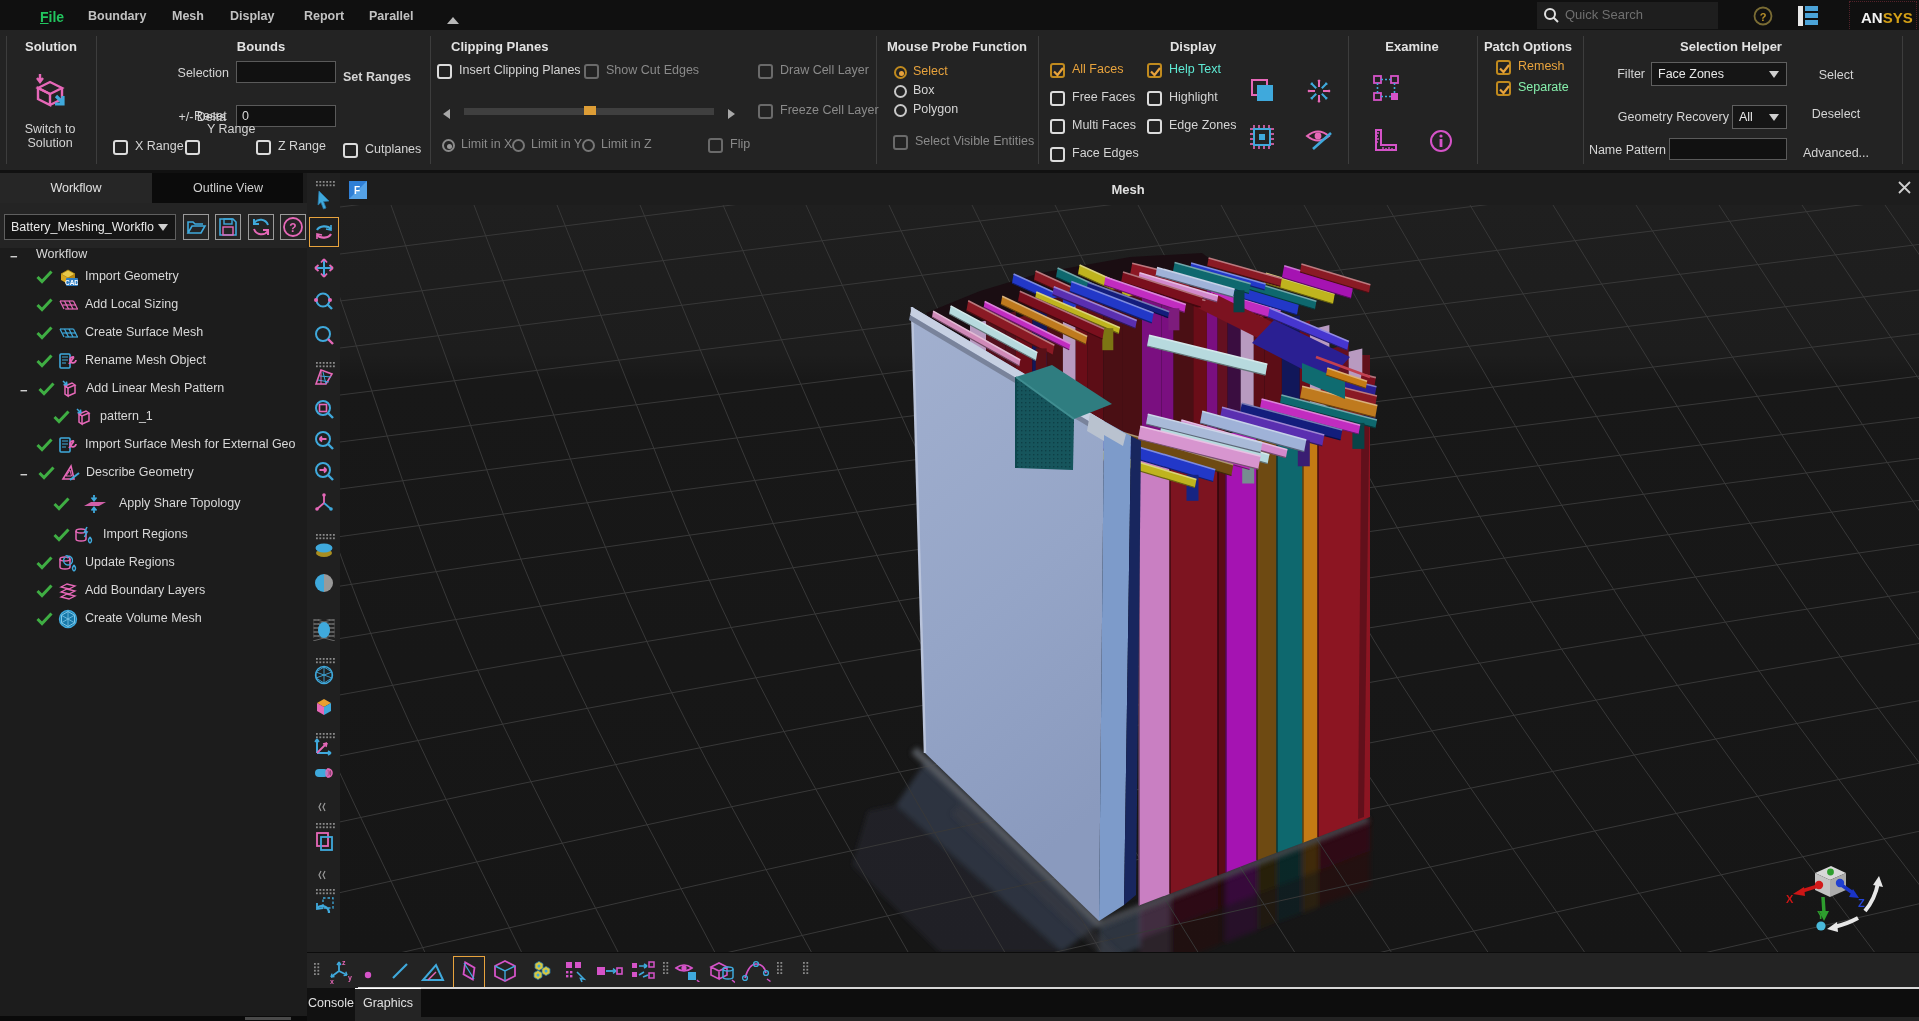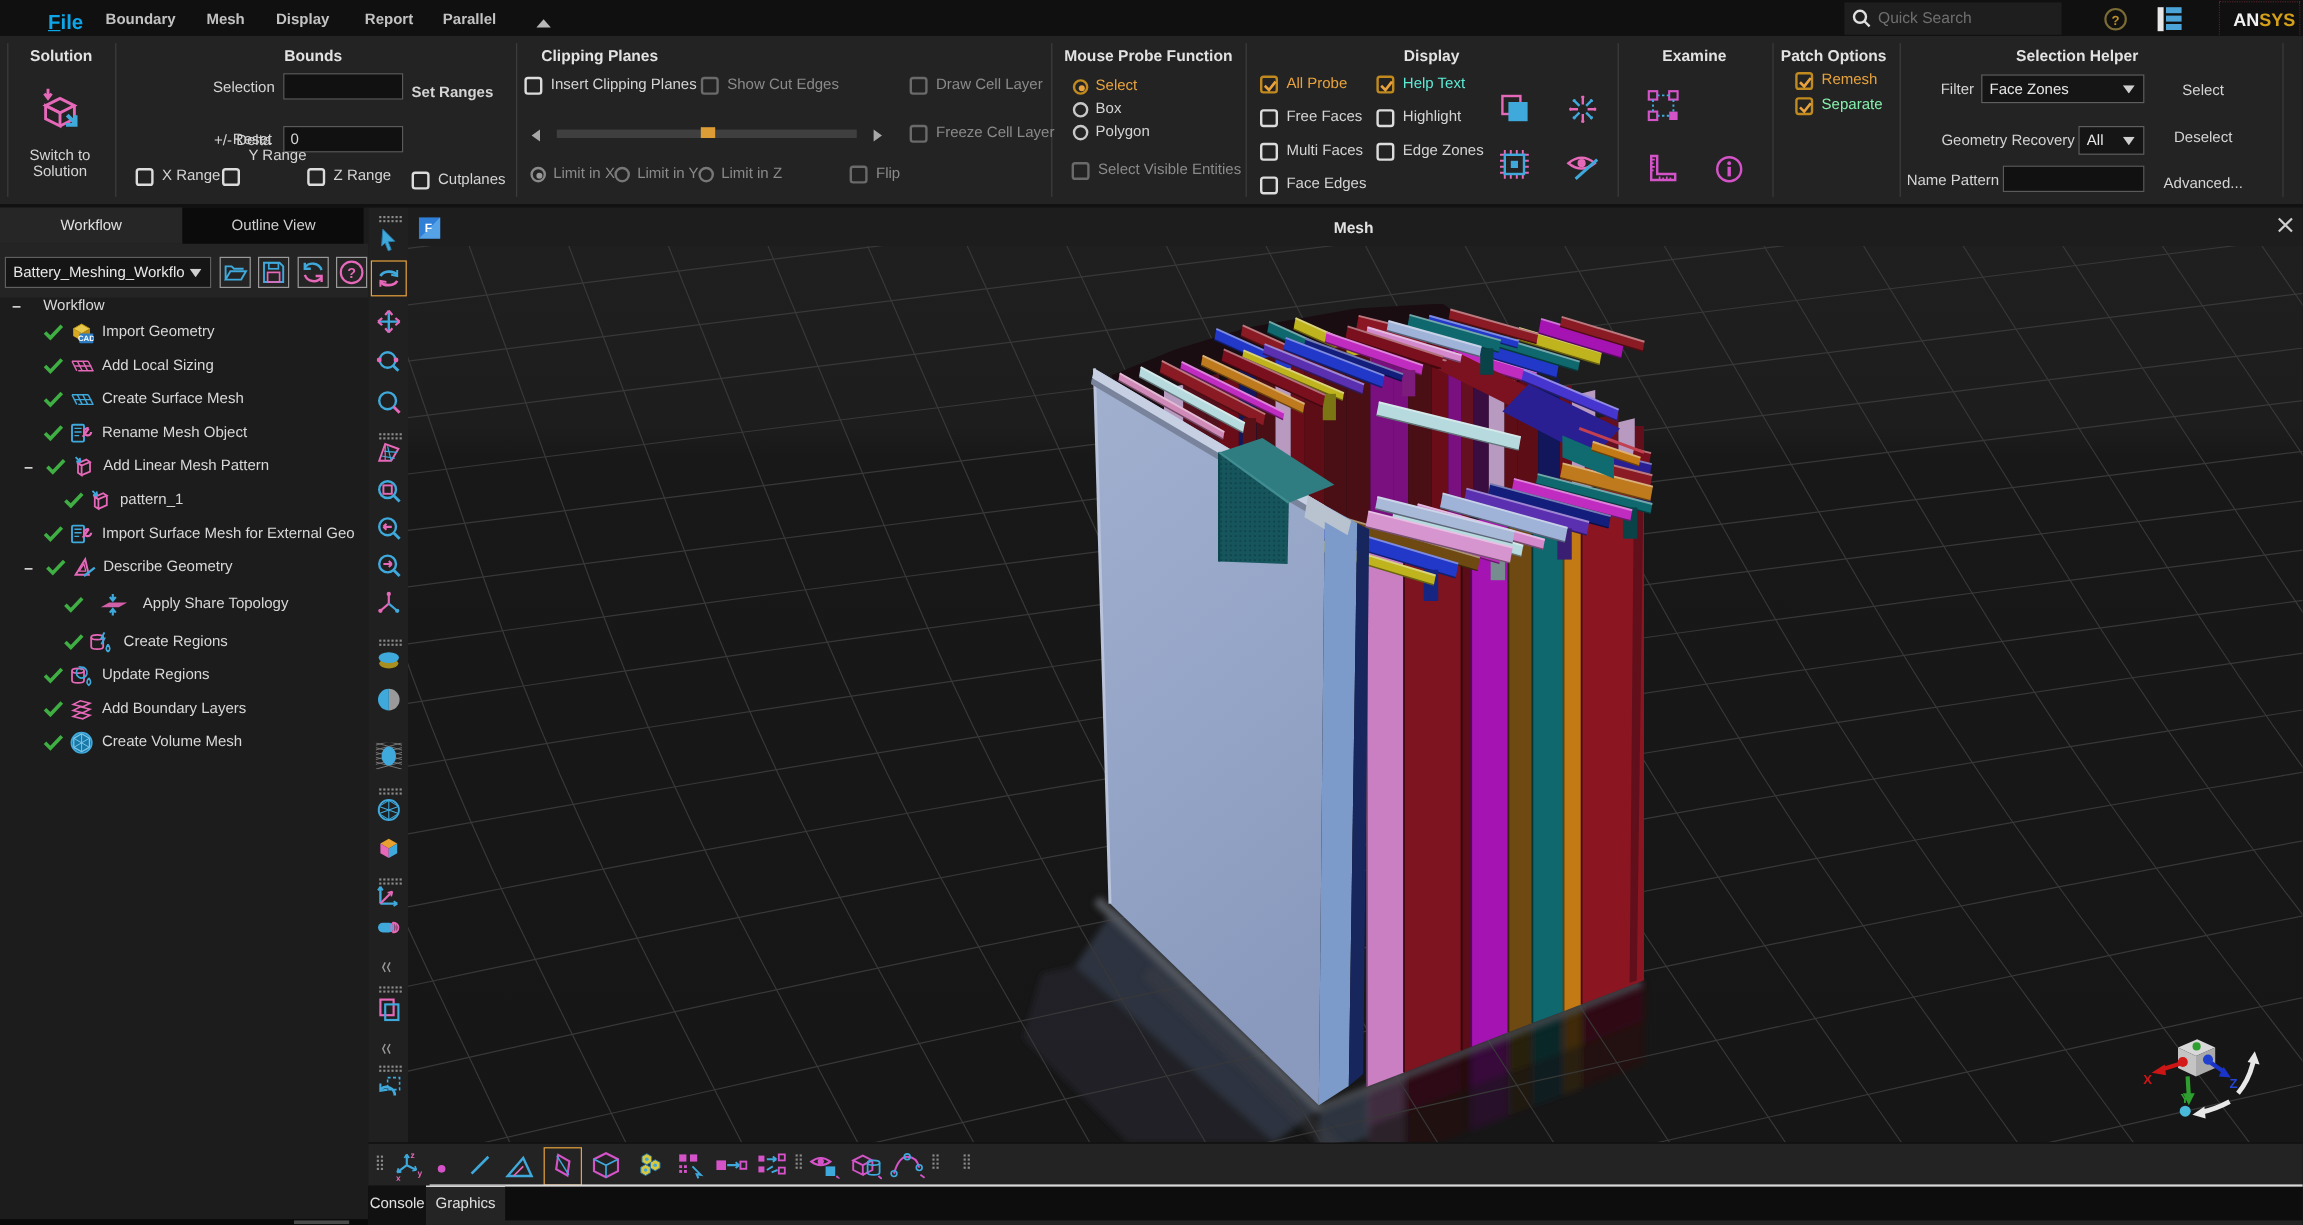--- a/index.html
+++ b/index.html
@@ -1,19 +1,19 @@
 <!DOCTYPE html>
 <html><head><meta charset="utf-8"><title>Fluent Meshing</title>
 <style>
 * { margin:0; padding:0; }
 body { font-family: "Liberation Sans", sans-serif; background:#191919; width:1919px; height:1021px; overflow:hidden; position:relative; }
 </style></head>
 <body>
 <div style="position:absolute;left:0px;top:0px;width:1919px;height:30px;background:#101010;"></div>
-<div style="position:absolute;left:30px;top:9px;font-size:17px;color:#0ea5e9;font-weight:bold;white-space:nowrap;line-height:1.15;padding-left:10px;"><span style="text-decoration:underline">F</span>ile</div>
+<div style="position:absolute;left:30px;top:9px;font-size:14px;color:#22c55e;font-weight:bold;white-space:nowrap;line-height:1.15;padding-left:10px;"><span style="text-decoration:underline">F</span>ile</div>
 <div style="position:absolute;left:88px;top:9px;font-size:12.5px;color:#c2c2c2;font-weight:bold;white-space:nowrap;line-height:1.15;">Boundary</div>
 <div style="position:absolute;left:172px;top:9px;font-size:12.5px;color:#c2c2c2;font-weight:bold;white-space:nowrap;line-height:1.15;">Mesh</div>
 <div style="position:absolute;left:230px;top:9px;font-size:12.5px;color:#c2c2c2;font-weight:bold;white-space:nowrap;line-height:1.15;">Display</div>
 <div style="position:absolute;left:304px;top:9px;font-size:12.5px;color:#c2c2c2;font-weight:bold;white-space:nowrap;line-height:1.15;">Report</div>
 <div style="position:absolute;left:369px;top:9px;font-size:12.5px;color:#c2c2c2;font-weight:bold;white-space:nowrap;line-height:1.15;">Parallel</div>
 <div style="position:absolute;left:446px;top:11px;"><svg width="14" height="9">
       <path d="M1 8 L7 1 L13 8 Z" fill="#b8b8b8"></path>
     </svg></div>
 <div style="position:absolute;left:1537px;top:2px;width:181px;height:27px;background:#1e1e1e;"></div>
 <div style="position:absolute;left:1543px;top:7px;"><svg width="17" height="17">
@@ -107,21 +107,21 @@
 <div style="position:absolute;left:913px;top:83px;font-size:12.5px;color:#d4d4d4;font-weight:normal;white-space:nowrap;line-height:1.15;">Box</div>
 <div style="position:absolute;left:894px;top:104px;width:13px;height:13px;border:2px solid #c8c8c8;border-radius:50%;box-sizing:border-box;"></div>
 <div style="position:absolute;left:913px;top:102px;font-size:12.5px;color:#d4d4d4;font-weight:normal;white-space:nowrap;line-height:1.15;">Polygon</div>
 <div style="position:absolute;left:893px;top:135px;width:15px;height:15px;border:2px solid #6a6a6a;border-radius:3px;box-sizing:border-box;"></div>
 <div style="position:absolute;left:915px;top:134px;font-size:12.5px;color:#8a8a8a;font-weight:normal;white-space:nowrap;line-height:1.15;">Select Visible Entities</div>
 <div style="position:absolute;left:1050px;top:63px;width:15px;height:15px;border:2px solid #c08a1e;border-radius:3px;box-sizing:border-box;">
     <svg width="15" height="15" style="position:absolute;left:-1px;top:-1px">
       <path d="M3 7.5 L6.5 11 L12 4" stroke="#e8a33d" stroke-width="2.2" fill="none"></path>
     </svg>
   </div>
-<div style="position:absolute;left:1072px;top:62px;font-size:12.5px;color:#e8a33d;font-weight:normal;white-space:nowrap;line-height:1.15;">All Probe</div>
+<div style="position:absolute;left:1072px;top:62px;font-size:12.5px;color:#e8a33d;font-weight:normal;white-space:nowrap;line-height:1.15;">All Faces</div>
 <div style="position:absolute;left:1147px;top:63px;width:15px;height:15px;border:2px solid #c08a1e;border-radius:3px;box-sizing:border-box;">
     <svg width="15" height="15" style="position:absolute;left:-1px;top:-1px">
       <path d="M3 7.5 L6.5 11 L12 4" stroke="#e8a33d" stroke-width="2.2" fill="none"></path>
     </svg>
   </div>
 <div style="position:absolute;left:1169px;top:62px;font-size:12.5px;color:#5eead4;font-weight:normal;white-space:nowrap;line-height:1.15;">Help Text</div>
 <div style="position:absolute;left:1050px;top:91px;width:15px;height:15px;border:2px solid #dcdcdc;border-radius:3px;box-sizing:border-box;"></div>
 <div style="position:absolute;left:1072px;top:90px;font-size:12.5px;color:#d4d4d4;font-weight:normal;white-space:nowrap;line-height:1.15;">Free Faces</div>
 <div style="position:absolute;left:1147px;top:91px;width:15px;height:15px;border:2px solid #dcdcdc;border-radius:3px;box-sizing:border-box;"></div>
 <div style="position:absolute;left:1169px;top:90px;font-size:12.5px;color:#d4d4d4;font-weight:normal;white-space:nowrap;line-height:1.15;">Highlight</div>
@@ -349,21 +349,21 @@
 <div style="position:absolute;left:119px;top:496px;font-size:12.5px;color:#d8d8d8;font-weight:normal;white-space:nowrap;line-height:1.15;">Apply Share Topology</div>
 <div style="position:absolute;left:53px;top:528px;"><svg width="17" height="14">
       <path d="M1.5 7 L6 11.5 L15.5 1.5" stroke="#3fae43" stroke-width="3" fill="none"></path>
     </svg></div>
 <div style="position:absolute;left:74px;top:525px;"><svg width="20" height="20" viewBox="0 0 20 20">
 <ellipse cx="7" cy="6" rx="5" ry="2" fill="none" stroke="#e668b8" stroke-width="1.5"></ellipse>
 <path d="M2 6 L2 14 a5 2 0 0 0 10 0 L12 6" fill="none" stroke="#e668b8" stroke-width="1.5"></path>
 <path d="M13 2 L10.5 7 L13 7 L10.5 12" stroke="#3fa9dc" stroke-width="1.6" fill="none"></path>
 <path d="M16 12 q3 4 0 6 q-3 -2 0 -6" fill="none" stroke="#3fa9dc" stroke-width="1.4"></path>
     </svg></div>
-<div style="position:absolute;left:103px;top:527px;font-size:12.5px;color:#d8d8d8;font-weight:normal;white-space:nowrap;line-height:1.15;">Create Regions</div>
+<div style="position:absolute;left:103px;top:527px;font-size:12.5px;color:#d8d8d8;font-weight:normal;white-space:nowrap;line-height:1.15;">Import Regions</div>
 <div style="position:absolute;left:36px;top:556px;"><svg width="17" height="14">
       <path d="M1.5 7 L6 11.5 L15.5 1.5" stroke="#3fae43" stroke-width="3" fill="none"></path>
     </svg></div>
 <div style="position:absolute;left:58px;top:553px;"><svg width="20" height="20" viewBox="0 0 20 20">
 <ellipse cx="7" cy="6" rx="5" ry="2" fill="none" stroke="#e668b8" stroke-width="1.5"></ellipse>
 <path d="M2 6 L2 14 a5 2 0 0 0 10 0 L12 6" fill="none" stroke="#e668b8" stroke-width="1.5"></path>
 <path d="M10 3 a4.5 4.5 0 1 1 -3 1.2 M10 3 l-2.5 -0.4 M10 3 l-0.4 2.4" stroke="#3fa9dc" stroke-width="1.4" fill="none"></path>
 <path d="M16 12 q3 4 0 6 q-3 -2 0 -6" fill="none" stroke="#3fa9dc" stroke-width="1.4"></path>
     </svg></div>
 <div style="position:absolute;left:85px;top:555px;font-size:12.5px;color:#d8d8d8;font-weight:normal;white-space:nowrap;line-height:1.15;">Update Regions</div>

